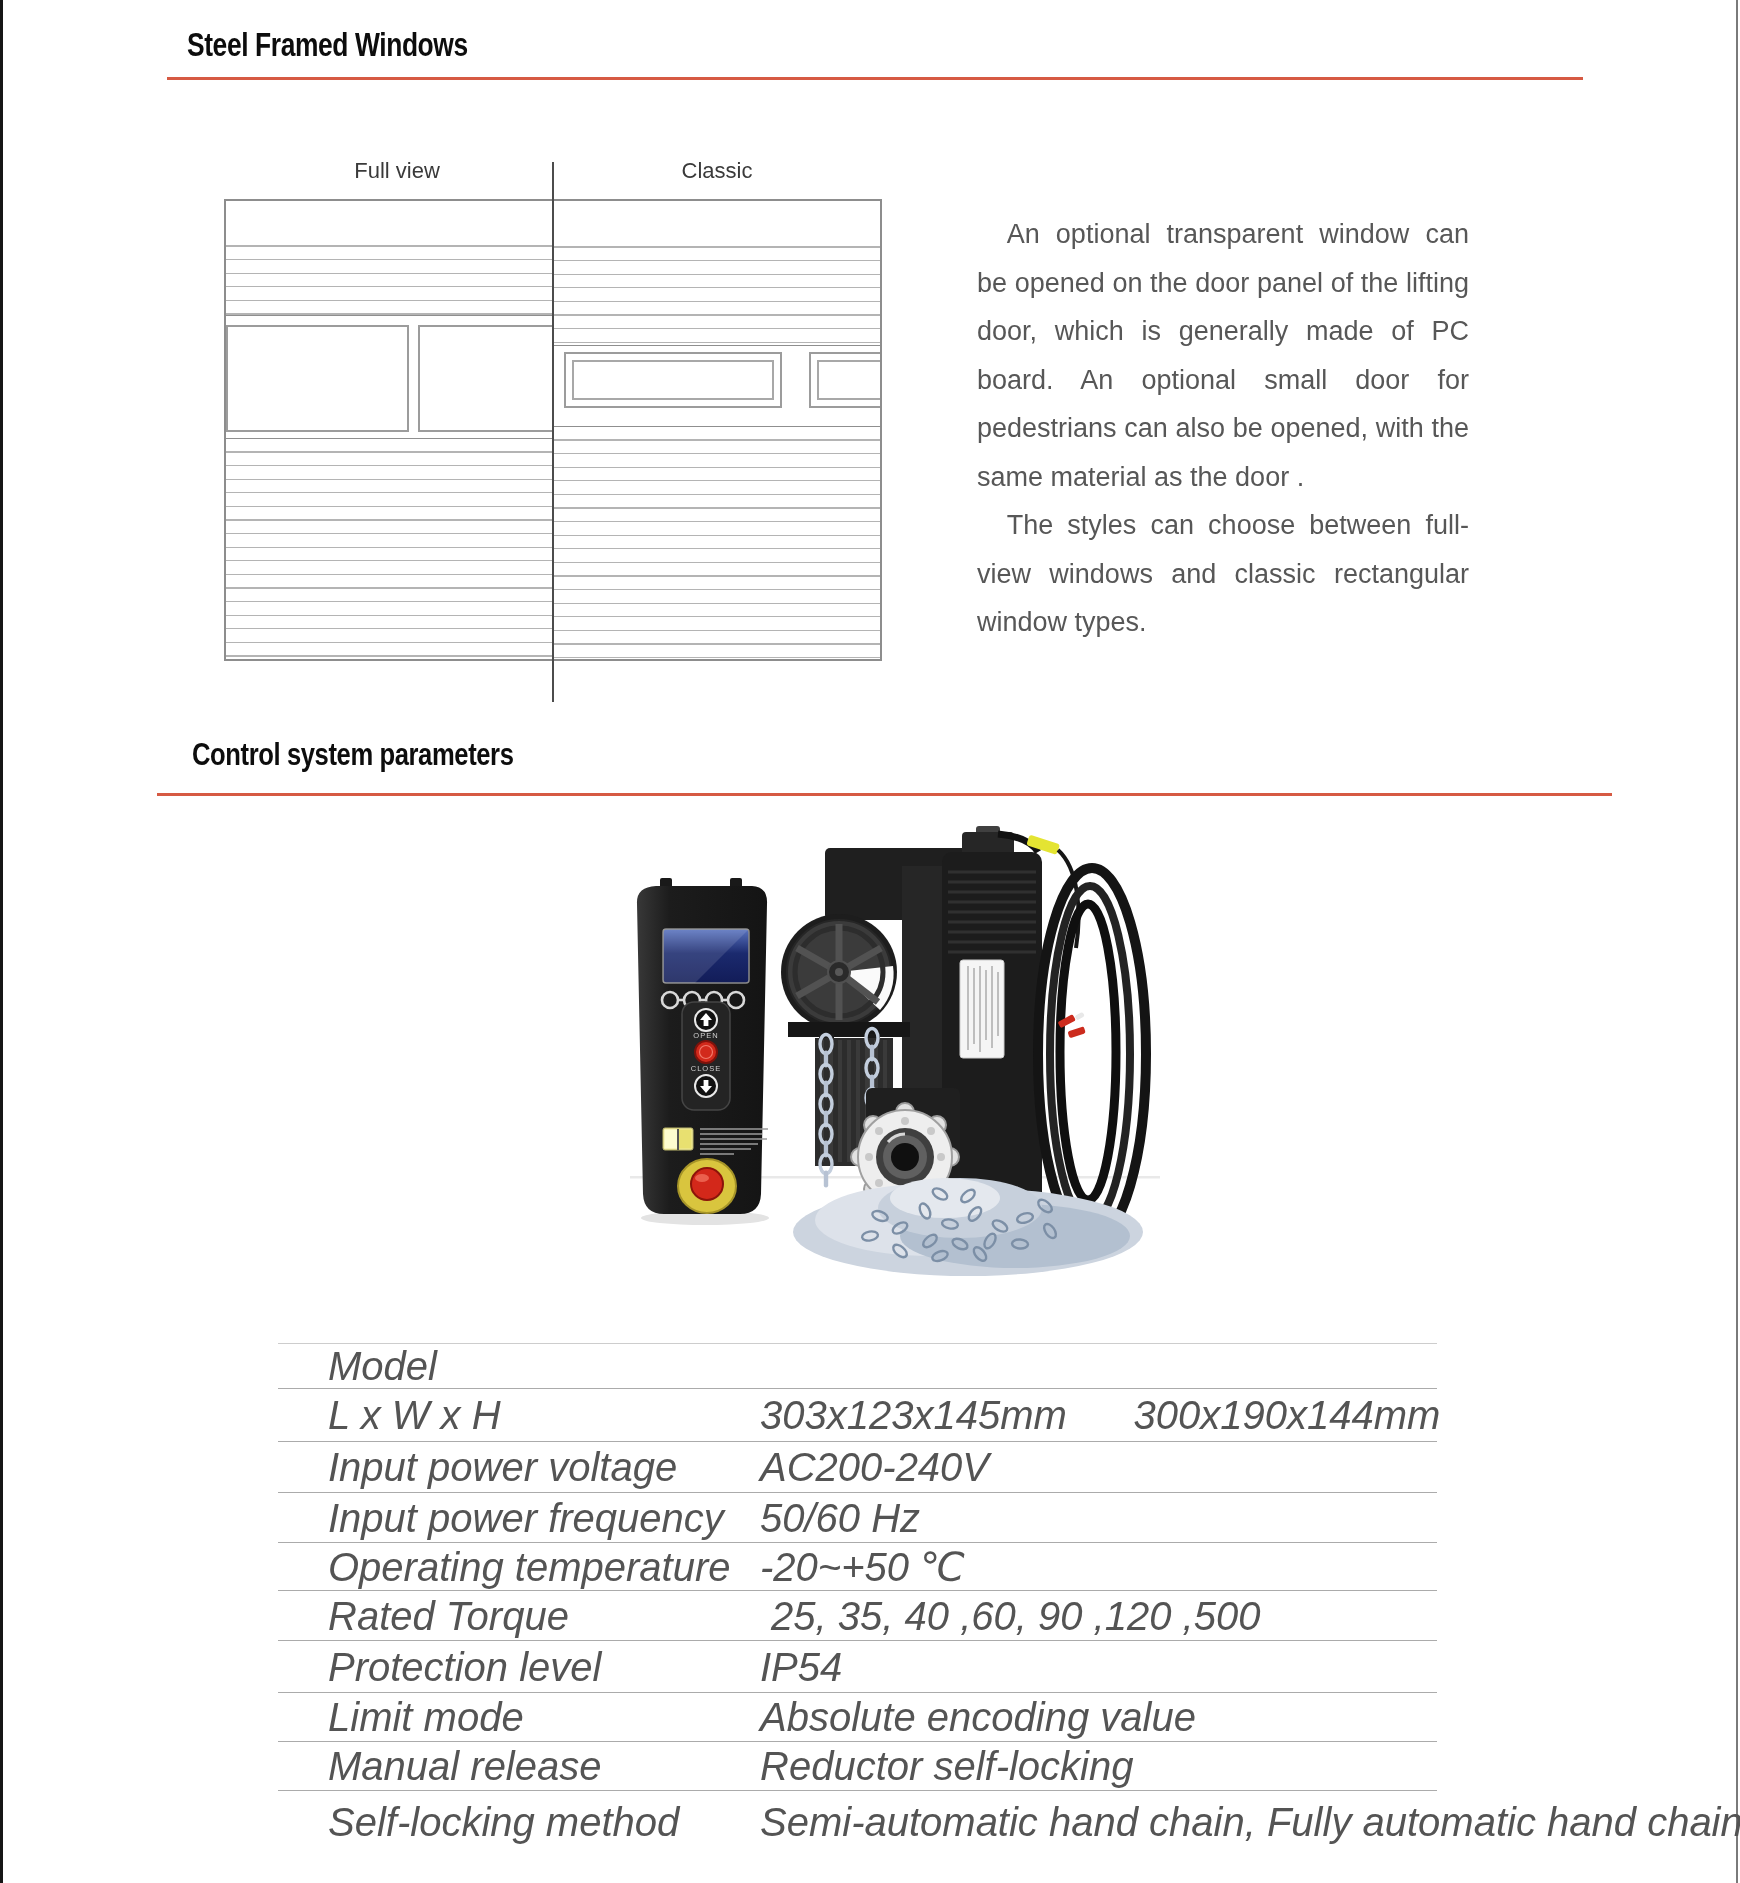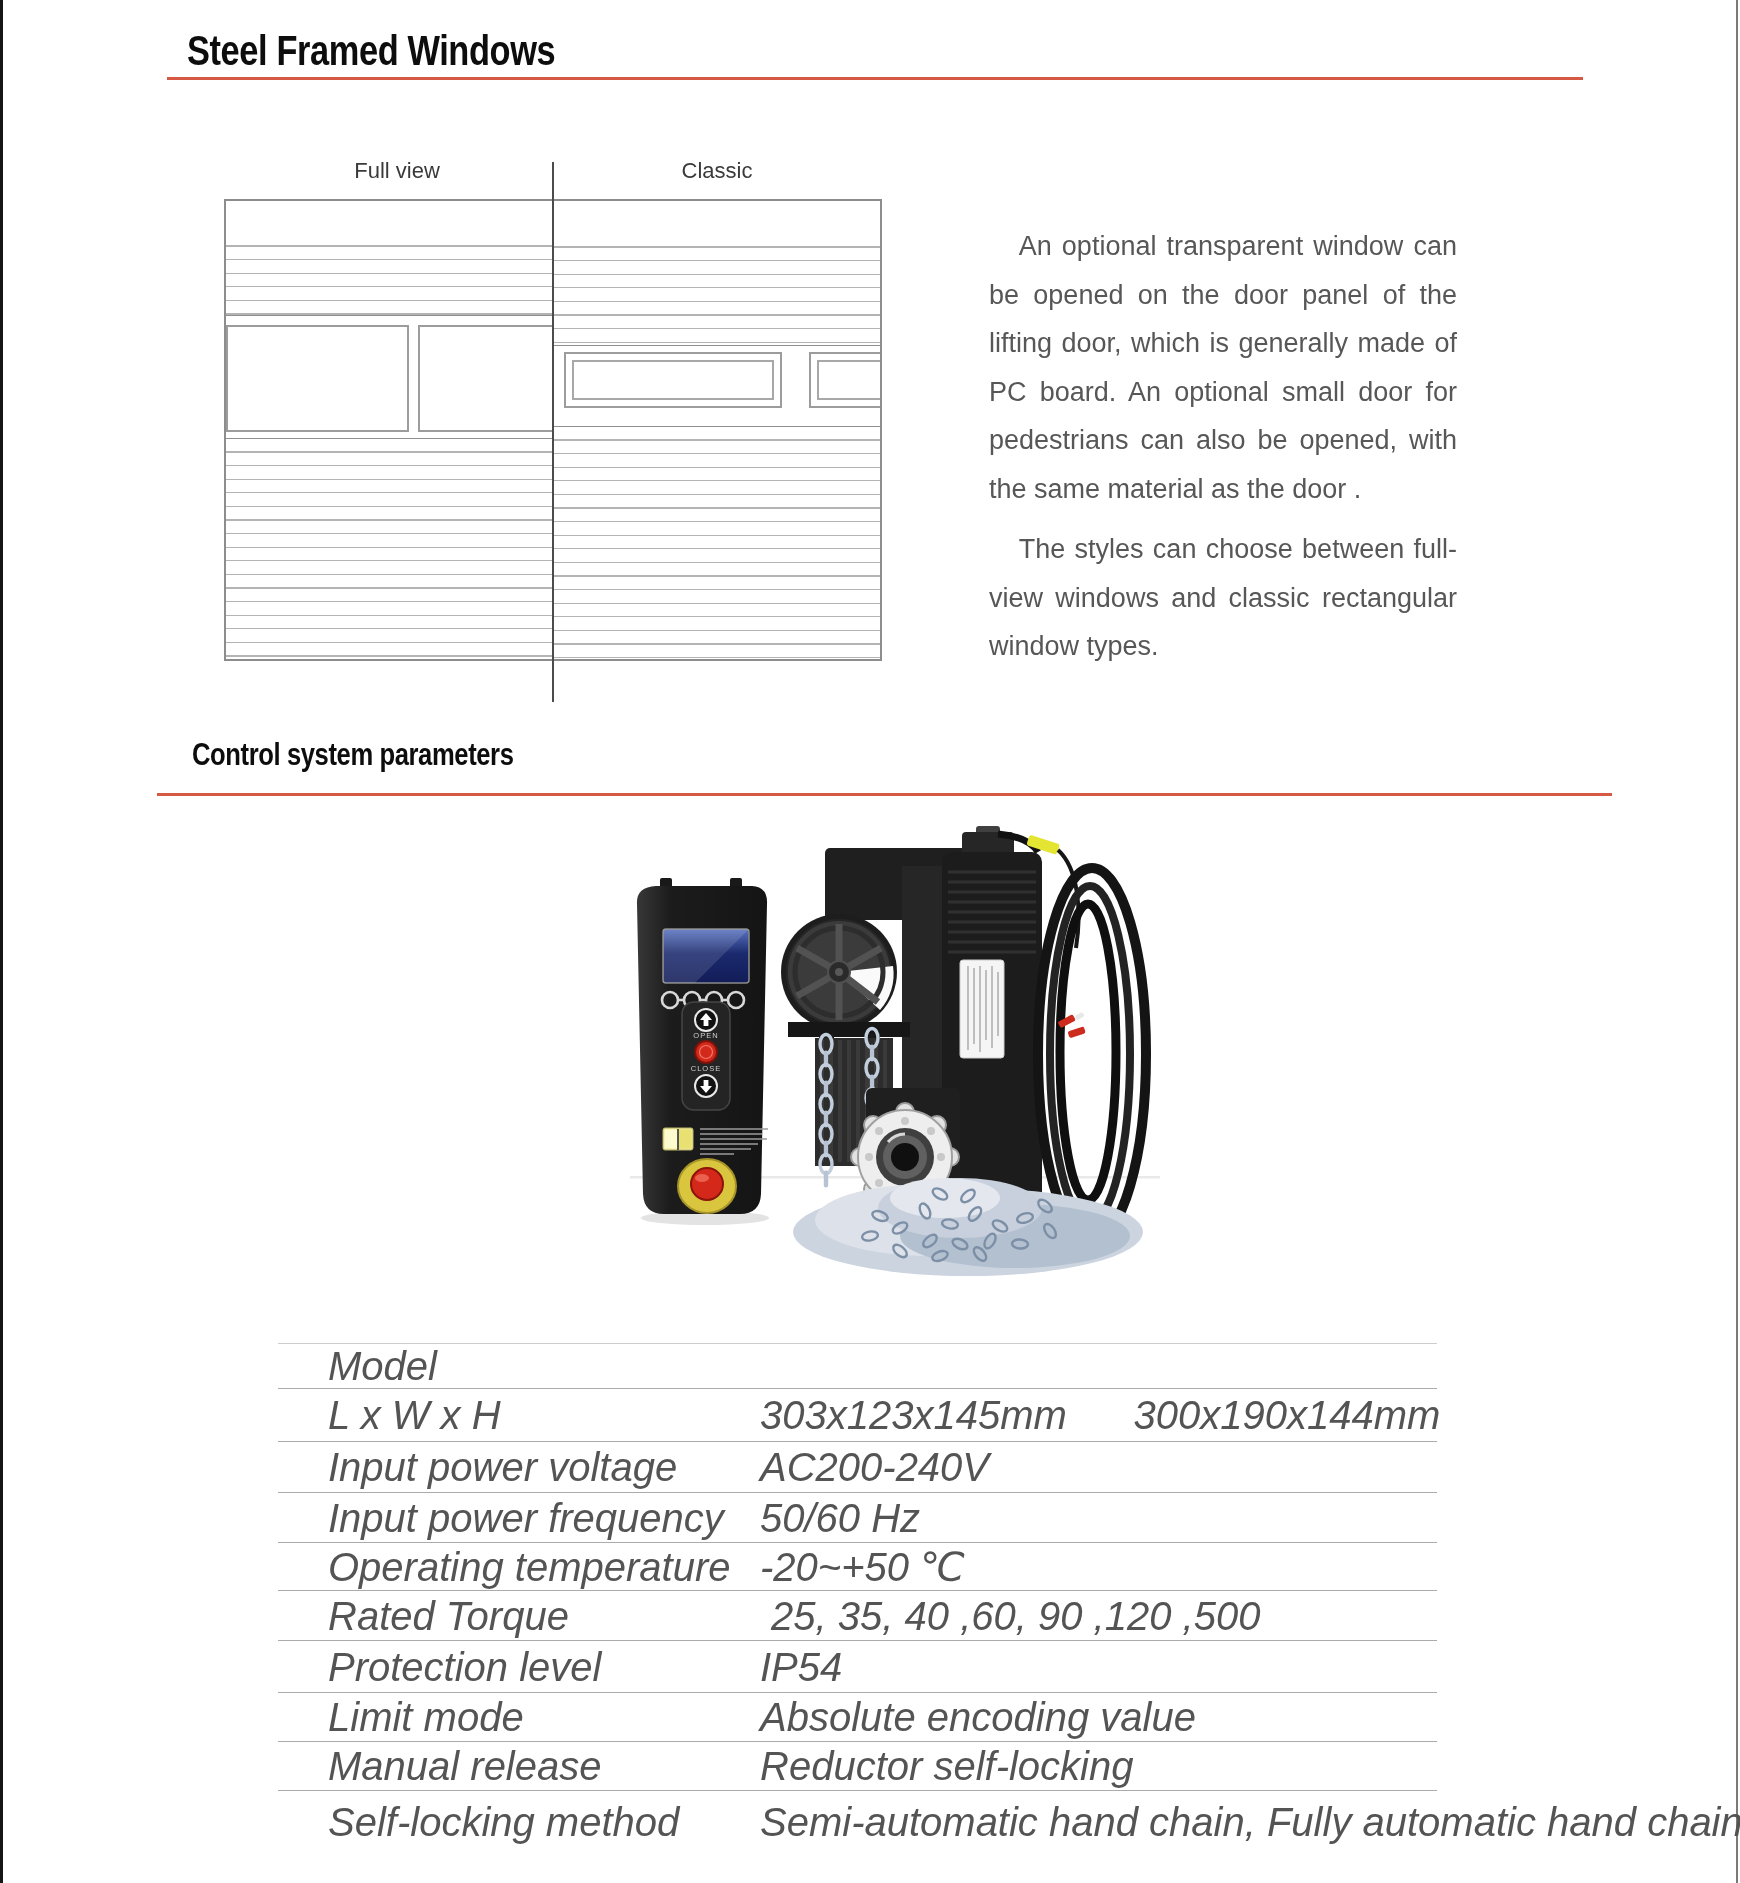--- a/index.html
+++ b/index.html
@@ -3,21 +3,21 @@
 <meta charset="utf-8">
 <style>
   html,body{margin:0;padding:0;background:#ffffff;}
   #page{position:relative;width:1740px;height:1883px;background:#ffffff;overflow:hidden;
         font-family:"Liberation Sans","DejaVu Sans",sans-serif;}
   .edge-left{position:absolute;left:0;top:0;width:3px;height:1883px;background:#151515;}
   .edge-right{position:absolute;left:1736px;top:0;width:2px;height:1883px;background:#7a7a7a;}
 
   .h-title{position:absolute;color:#0d0d0d;font-weight:700;white-space:nowrap;}
   .h-title>span{display:inline-block;transform:scaleX(0.8);transform-origin:left center;letter-spacing:-0.5px;}
-  #h1{left:187px;top:26px;font-size:43px;}
+  #h1{left:187px;top:26px;font-size:33px;}
   #h2{left:192px;top:736px;font-size:32px;text-decoration:underline;}
   .rule-accent{position:absolute;height:3px;background:#d65a43;}
   #rule1{left:167px;top:77px;width:1416px;}
   #rule2{left:157px;top:793px;width:1455px;}
 
   
   .diag-label{position:absolute;top:158px;width:220px;text-align:center;font-size:22px;color:#3a3a3a;}
   #lbl-full{left:287px;}  #lbl-classic{left:607px;}
   .door{position:absolute;top:199px;width:329px;height:462px;background:#fff;overflow:hidden;box-sizing:border-box;}
   #door-left{left:224px;border:2px solid #8d8d8d;border-right:none;}
@@ -25,21 +25,21 @@
   .slats{position:absolute;left:0;width:100%;
      background-image:repeating-linear-gradient(to bottom,transparent 0,transparent 12.4px,#b4b4b4 12.4px,#b4b4b4 13.6px);}
   .band-sep{position:absolute;left:0;width:100%;box-sizing:border-box;border-top:1px solid #8f8f8f;border-bottom:1px solid #8f8f8f;background:#fff;}
   .win{position:absolute;border:2px solid #9c9c9c;background:#fff;box-sizing:border-box;}
   .win-inner{position:absolute;left:6px;top:6px;right:6px;bottom:6px;border:2px solid #a8a8a8;}
   #divider{position:absolute;left:552px;top:162px;width:2px;height:540px;background:#4c4c4c;}
 
   
   #desc{position:absolute;left:977px;top:210px;width:492px;font-size:27px;line-height:48.5px;
         color:#575757;text-align:justify;}
-  #desc p{margin:12px;text-indent:1.1em;}
+  #desc p{margin:0;text-indent:1.1em;}
 
   
   #photo{position:absolute;left:630px;top:826px;width:530px;height:460px;}
 
   
   #spec-table{position:absolute;left:278px;top:1343px;width:1159px;font-size:40px;color:#545454;font-style:italic;}
   .t-row{position:relative;border-top:1.6px solid #ababab;box-sizing:border-box;}
   .t-row.first{border-top-color:#cdcdcd;}
   .t-label{position:absolute;left:50px;top:50%;transform:translateY(-50%);white-space:pre;}
   .t-value{position:absolute;left:482px;top:50%;transform:translateY(-50%);white-space:pre;}

